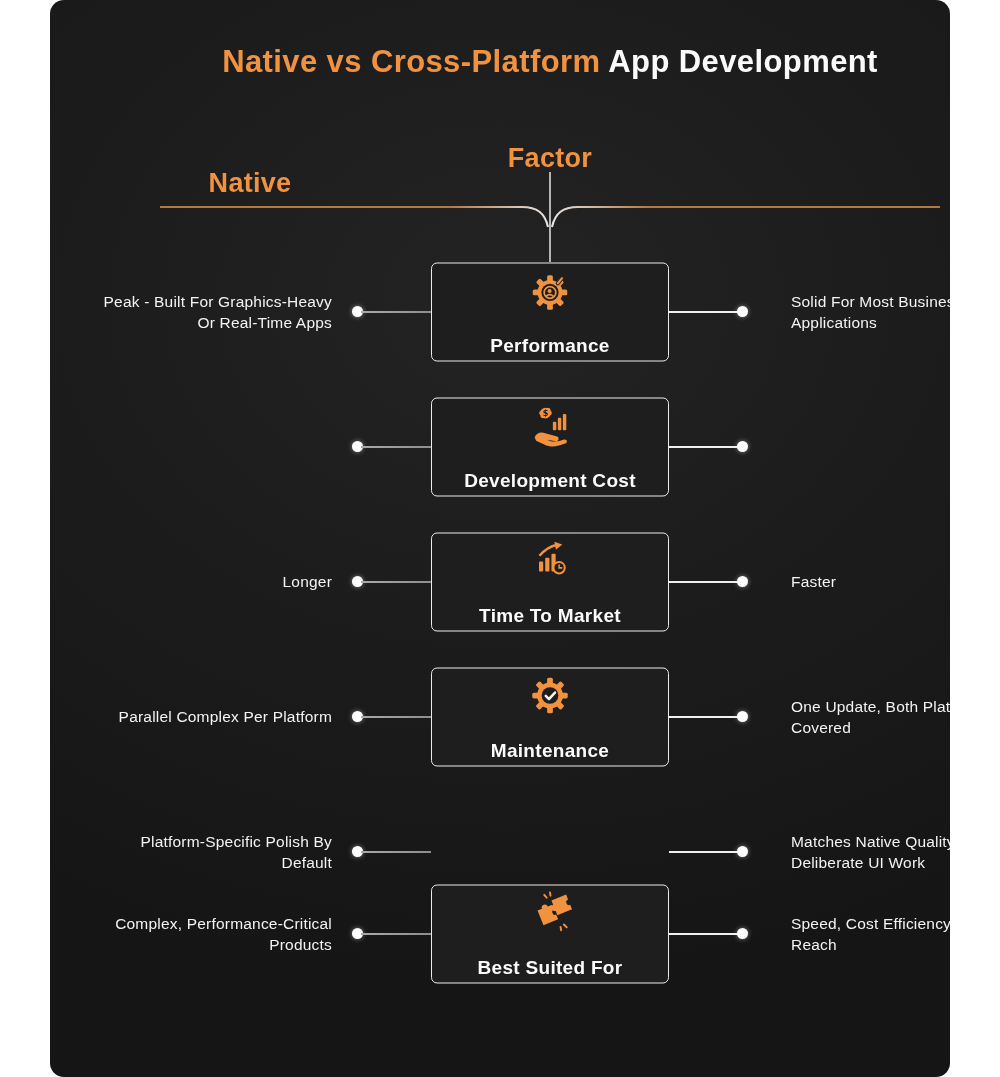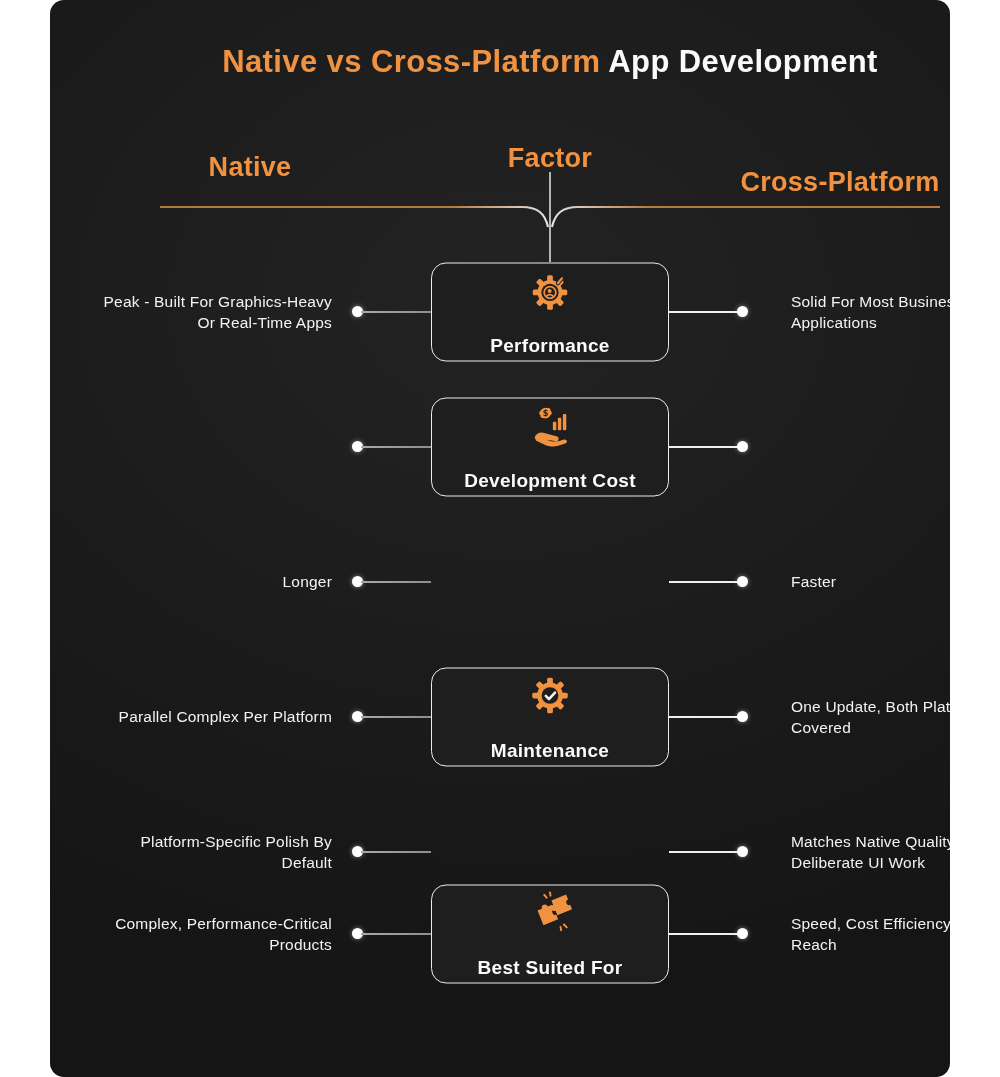--- a/index.html
+++ b/index.html
@@ -11,21 +11,21 @@
   }
   .page-title{
     position:absolute;top:44px;left:0;width:1000px;text-align:center;
     font-size:31px;font-weight:700;color:#fafafa;letter-spacing:.4px;
   }
   .page-title .accent{color:#F0923F;}
   .col-head{
     position:absolute;font-size:27px;font-weight:700;color:#F0923F;letter-spacing:.3px;text-align:center;
   }
   #factor-head{top:143px;left:400px;width:200px;}
-  #native-head{top:152px;left:100px;width:200px;}
+  #native-head{top:168px;left:100px;width:200px;}
   #cross-head{top:167px;left:690px;width:200px;}
   #header-connector{position:absolute;top:0;left:0;}
   .row{position:absolute;left:0;width:1000px;height:135px;}
   .side-label{
     position:absolute;top:50%;transform:translateY(-50%);
     font-size:15.5px;font-weight:500;color:#f3f3f3;line-height:1.38;letter-spacing:.2px;
   }
   .side-label.left{right:718px;width:230px;text-align:right;margin-left:24px;}
   .side-label.right{left:717px;width:232px;text-align:left;margin-left:24px;}
   .conn-line{position:absolute;top:calc(50% - 1px);height:2px;}
@@ -33,38 +33,37 @@
   .conn-line.right{left:619px;width:70px;background:#efefef;}
   .conn-dot{
     position:absolute;top:calc(50% - 5.5px);width:11px;height:11px;border-radius:50%;
     background:#ffffff;box-shadow:0 0 5px rgba(255,255,255,.45);
   }
   .conn-dot.left{left:302px;}
   .conn-dot.right{left:687px;}
   .factor-box{
     position:absolute;left:381px;top:50%;transform:translateY(-50%);
     width:238px;height:99px;box-sizing:border-box;
-    background:#1e1e1f;border:1.3px solid #ececec;border-radius:15px;
+    background:#1e1e1f;border:1.3px solid #ececec;border-radius:6px;
     display:flex;flex-direction:column;align-items:center;justify-content:center;gap:21px;
   }
   .icon-slot{width:46px;height:46px;display:flex;align-items:center;justify-content:center;}
   .factor-label{font-size:19px;font-weight:700;color:#fbfbfb;letter-spacing:.3px;}
 </style>
 </head>
 <body>
 
 <div id="canvas">
 
   <div class="page-title">
     <span class="accent">Native vs Cross-Platform</span><span> App Development</span>
   </div>
 
   <div class="col-head" id="factor-head">Factor</div>
   <div class="col-head" id="native-head">Native</div>
-  <div class="col-head" id="cross-head">Cross-Platform</div>
 
   <svg id="header-connector" width="1000" height="270" viewBox="0 0 1000 270">
     <defs>
       <linearGradient id="gradL" gradientUnits="userSpaceOnUse" x1="110" y1="0" x2="498" y2="0">
         <stop offset="0" stop-color="#B5793F"></stop>
           <stop offset="0.75" stop-color="#B5793F"></stop>
           <stop offset="1" stop-color="#E6E6E6"></stop>
       </linearGradient>
       <linearGradient id="gradR" gradientUnits="userSpaceOnUse" x1="890" y1="0" x2="502" y2="0">
         <stop offset="0" stop-color="#B5793F"></stop>
@@ -133,20 +132,37 @@
       <div class="factor-label">Development Cost</div>
     </div>
     <div class="conn-line right"></div>
     <div class="conn-dot right"></div>
   </div>
 
   <div class="row" style="top: 514px;">
     <div class="side-label left">Longer</div>
     <div class="conn-dot left"></div>
     <div class="conn-line left"></div>
+    <div class="factor-box">
+      <div class="icon-slot">
+            <svg viewBox="0 0 48 48" width="46" height="46">
+    <g fill="#F0923F">
+      <rect x="12.5" y="25" width="4.4" height="10.5" rx="1"></rect>
+      <rect x="19" y="21" width="4.4" height="14.5" rx="1"></rect>
+      <rect x="25.5" y="17" width="4.4" height="18.5" rx="1"></rect>
+      <path d="M28.5 4.5 L36.8 7.2 L30.2 12.8 Z"></path>
+    </g>
+    <path d="M13 19 Q21.5 9.5 31 7.8" stroke="#F0923F" stroke-width="2.6" fill="none"></path>
+    <circle cx="33.5" cy="31.5" r="7" fill="#F0923F"></circle>
+    <circle cx="33.5" cy="31.5" r="4.9" fill="#1E1E1F"></circle>
+    <path d="M33.5 28.7 L33.5 31.7 L36.3 31.7" stroke="#F0923F" stroke-width="1.6" fill="none" stroke-linecap="round"></path>
+  </svg>
+          </div>
+      <div class="factor-label">Time To Market</div>
+    </div>
     <div class="conn-line right"></div>
     <div class="conn-dot right"></div>
     <div class="side-label right">Faster</div>
   </div>
 
   <div class="row" style="top: 649px;">
     <div class="side-label left">Parallel Complex Per Platform</div>
     <div class="conn-dot left"></div>
     <div class="conn-line left"></div>
     <div class="factor-box">

